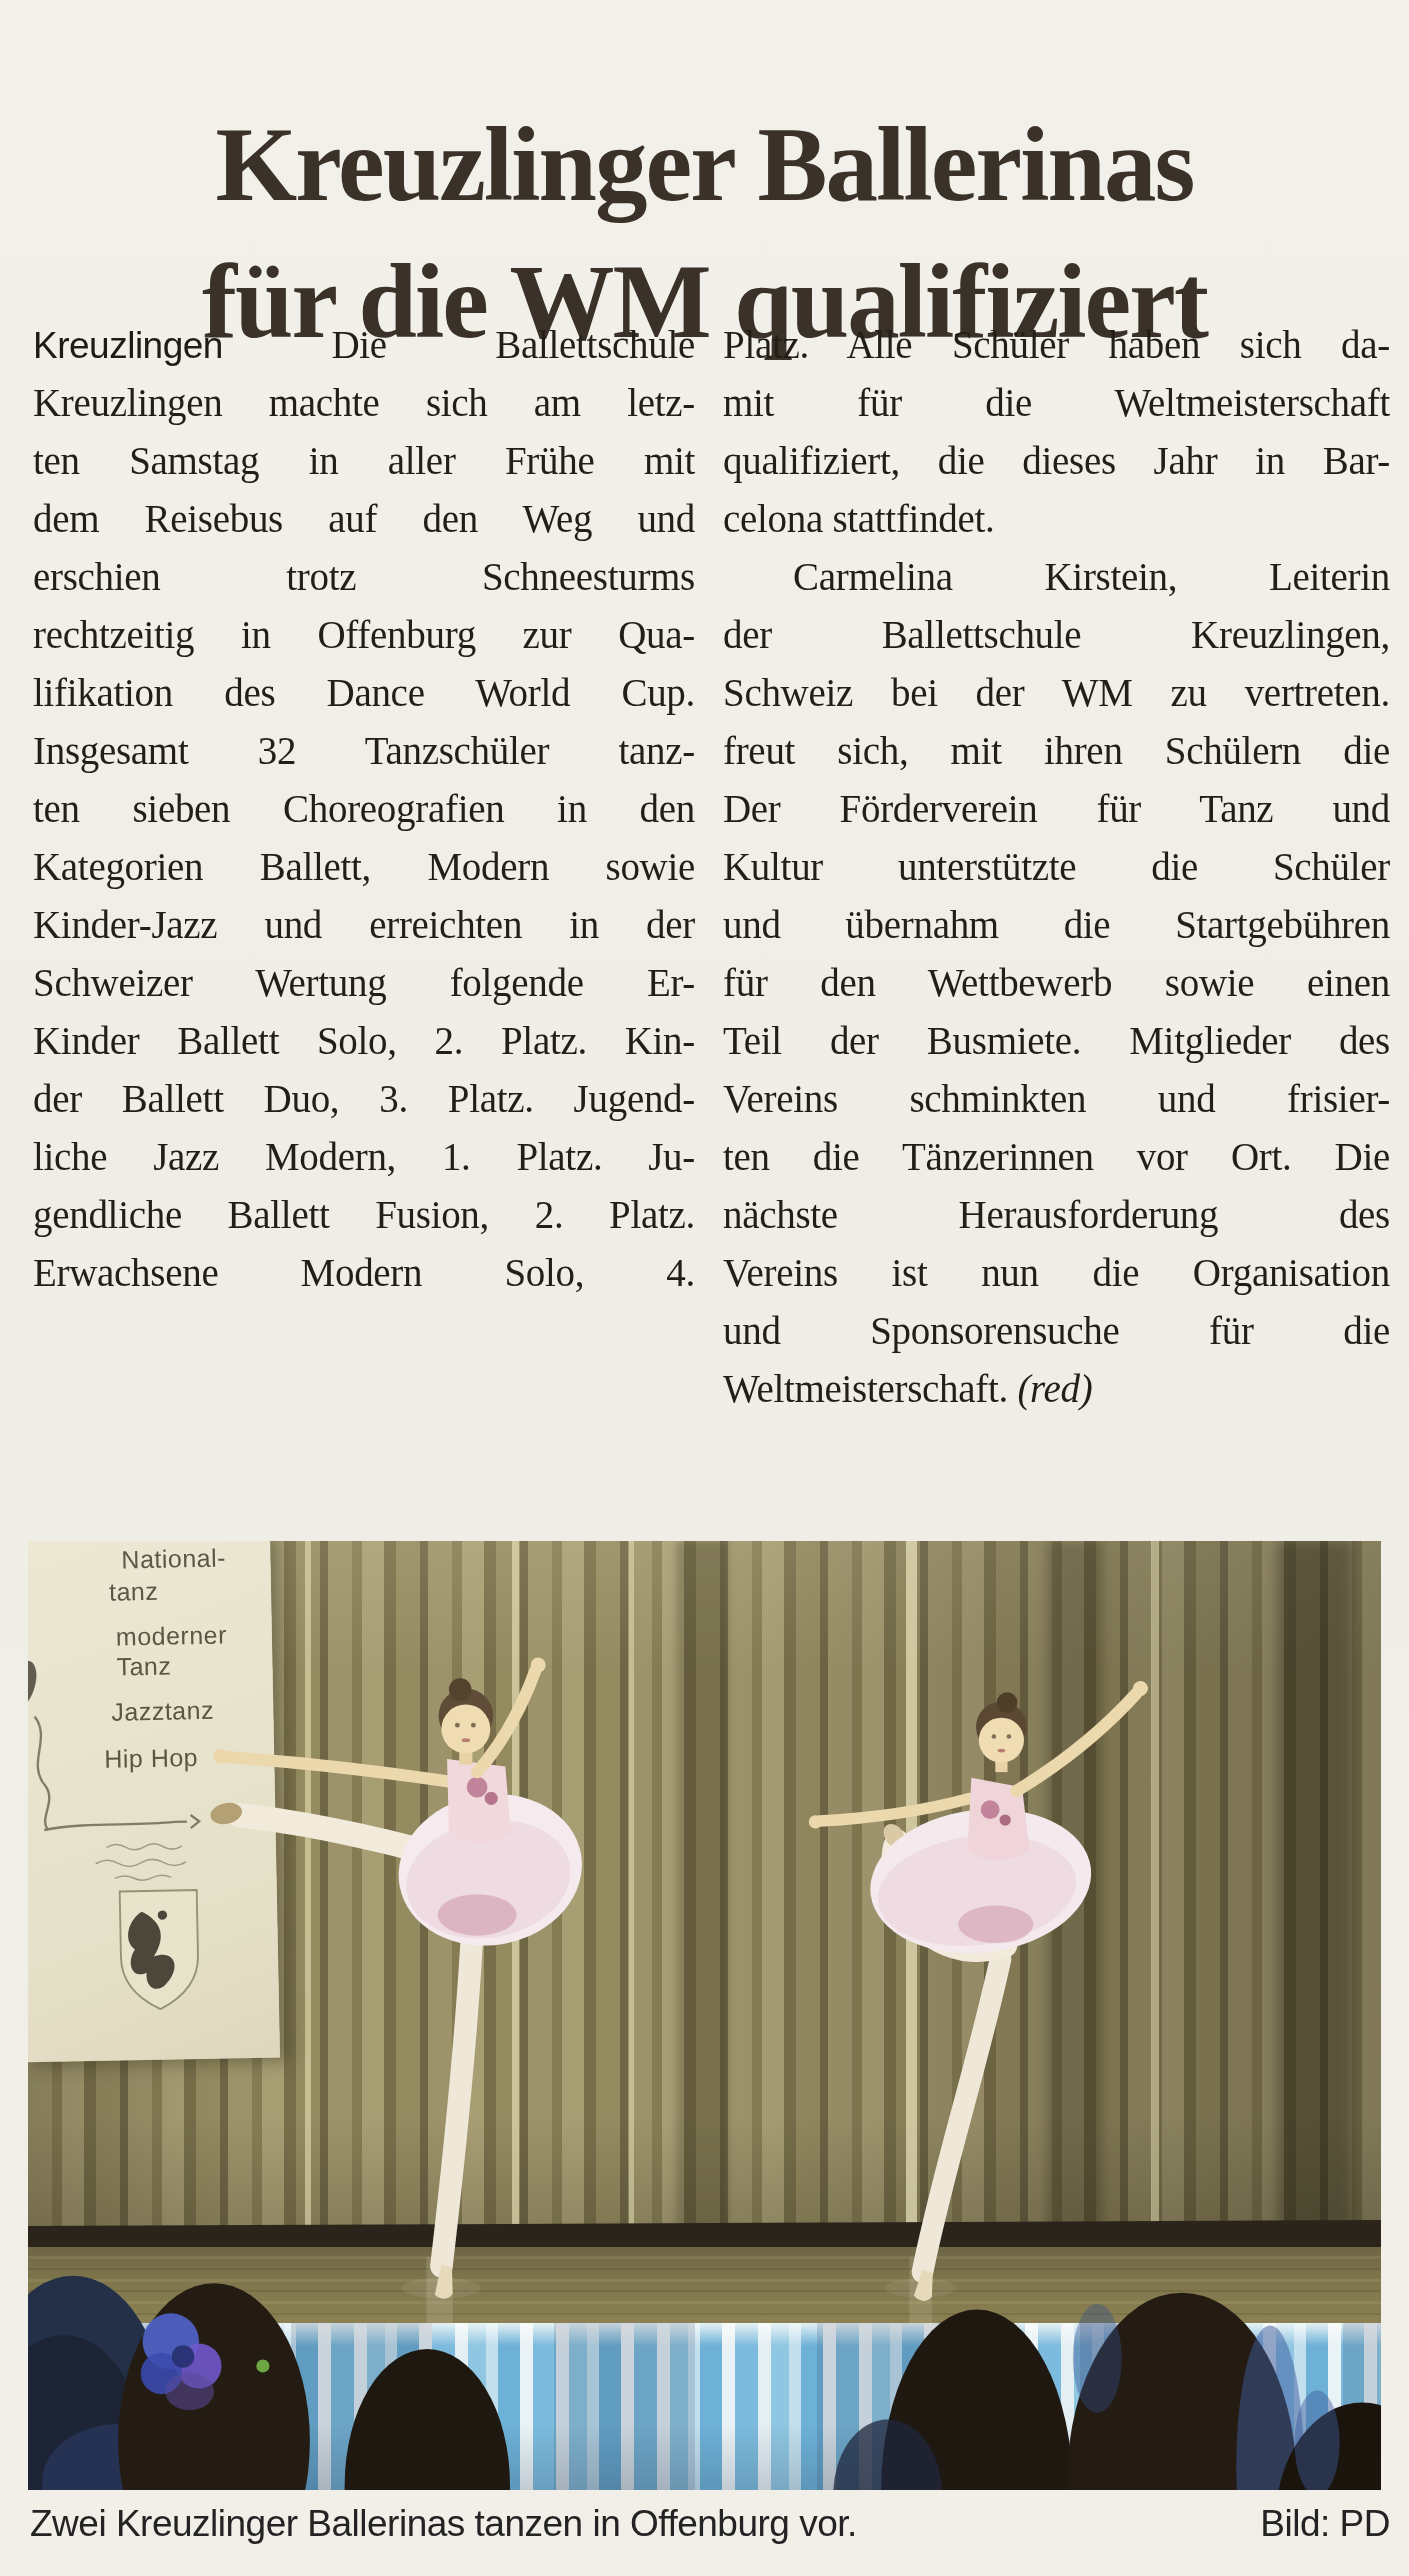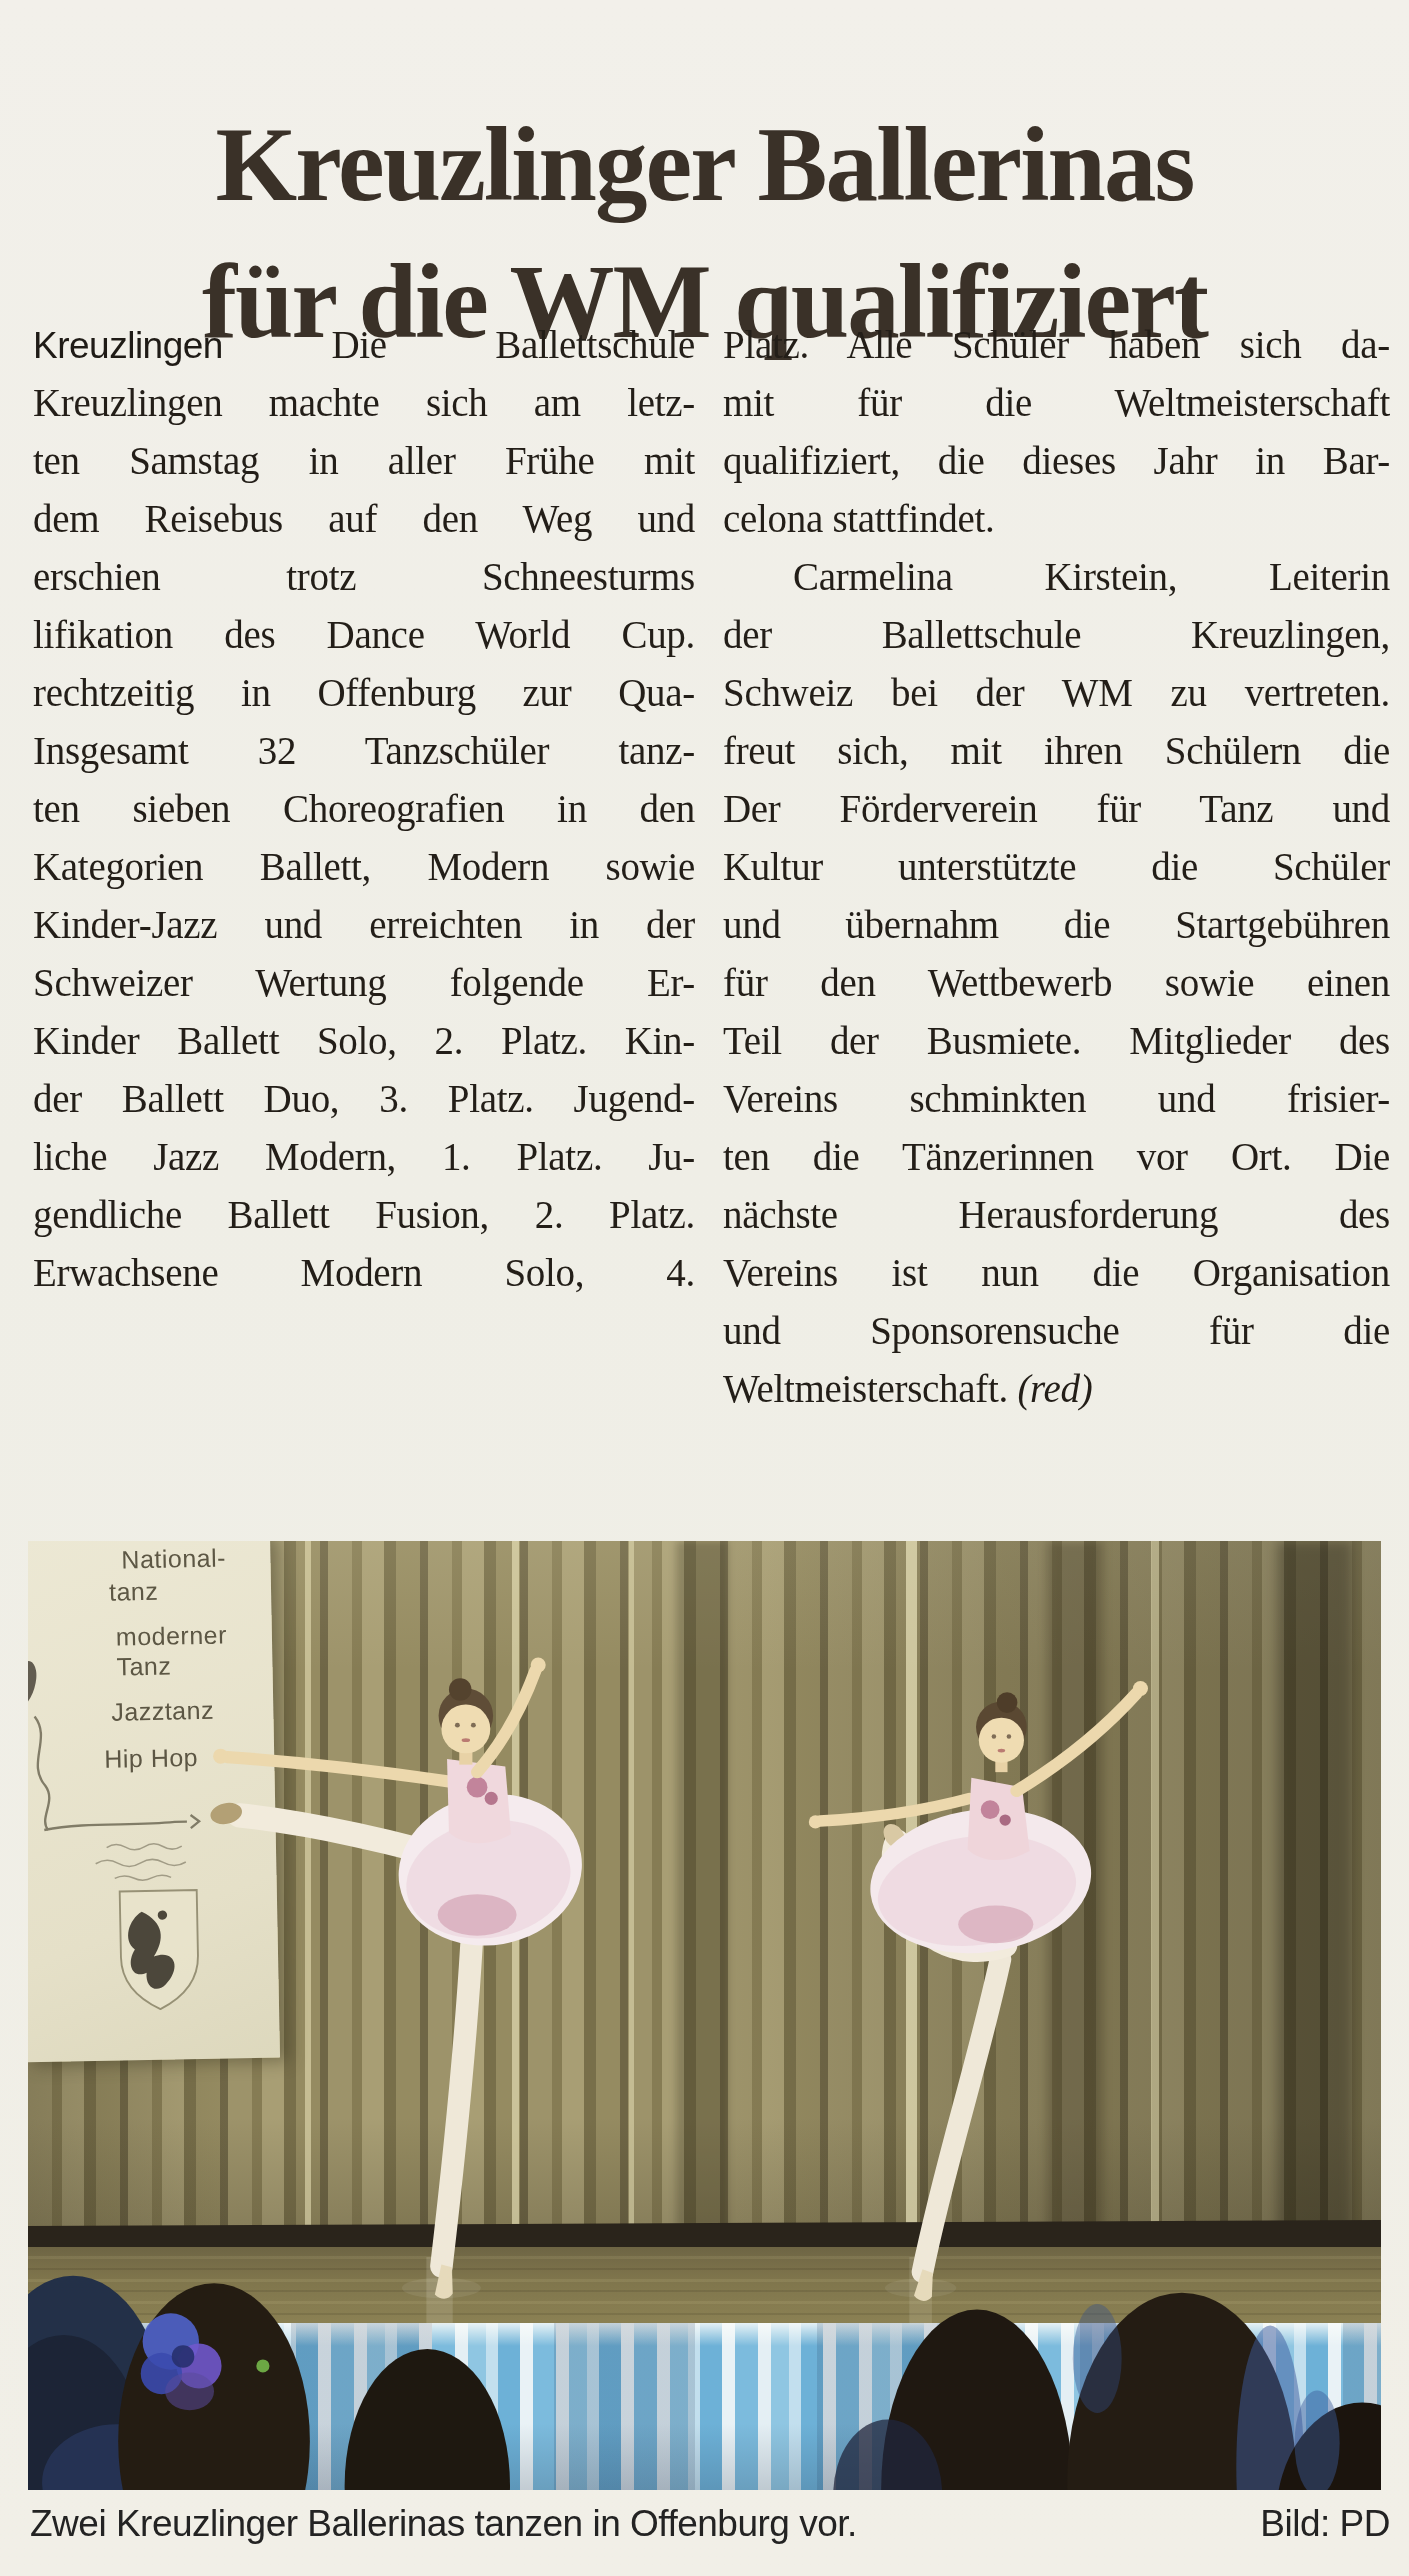--- a/index.html
+++ b/index.html
@@ -72,22 +72,22 @@
 
   <h1 class="headline"><span>Kreuzlinger Ballerinas</span><br><span>für die WM qualifiziert</span></h1>
 
   <div class="columns">
     <div class="col">
       <div class="ln"><span class="lead">Kreuzlingen</span> <span>Die Ballettschule</span></div>
       <div class="ln">Kreuzlingen machte sich am letz-</div>
       <div class="ln">ten Samstag in aller Frühe mit</div>
       <div class="ln">dem Reisebus auf den Weg und</div>
       <div class="ln">erschien trotz Schneesturms</div>
+      <div class="ln">rechtzeitig in Offenburg zur Qua-</div>
       <div class="ln">lifikation des Dance World Cup.</div>
-      <div class="ln">rechtzeitig in Offenburg zur Qua-</div>
       <div class="ln">Insgesamt 32 Tanzschüler tanz-</div>
       <div class="ln">ten sieben Choreografien in den</div>
       <div class="ln">Kategorien Ballett, Modern sowie</div>
       <div class="ln">Kinder-Jazz und erreichten in der</div>
       <div class="ln">Schweizer Wertung folgende Er-</div>
       <div class="ln">Kinder Ballett Solo, 2. Platz. Kin-</div>
       <div class="ln">der Ballett Duo, 3. Platz. Jugend-</div>
       <div class="ln">liche Jazz Modern, 1. Platz. Ju-</div>
       <div class="ln">gendliche Ballett Fusion, 2. Platz.</div>
       <div class="ln">Erwachsene Modern Solo, 4.</div>

